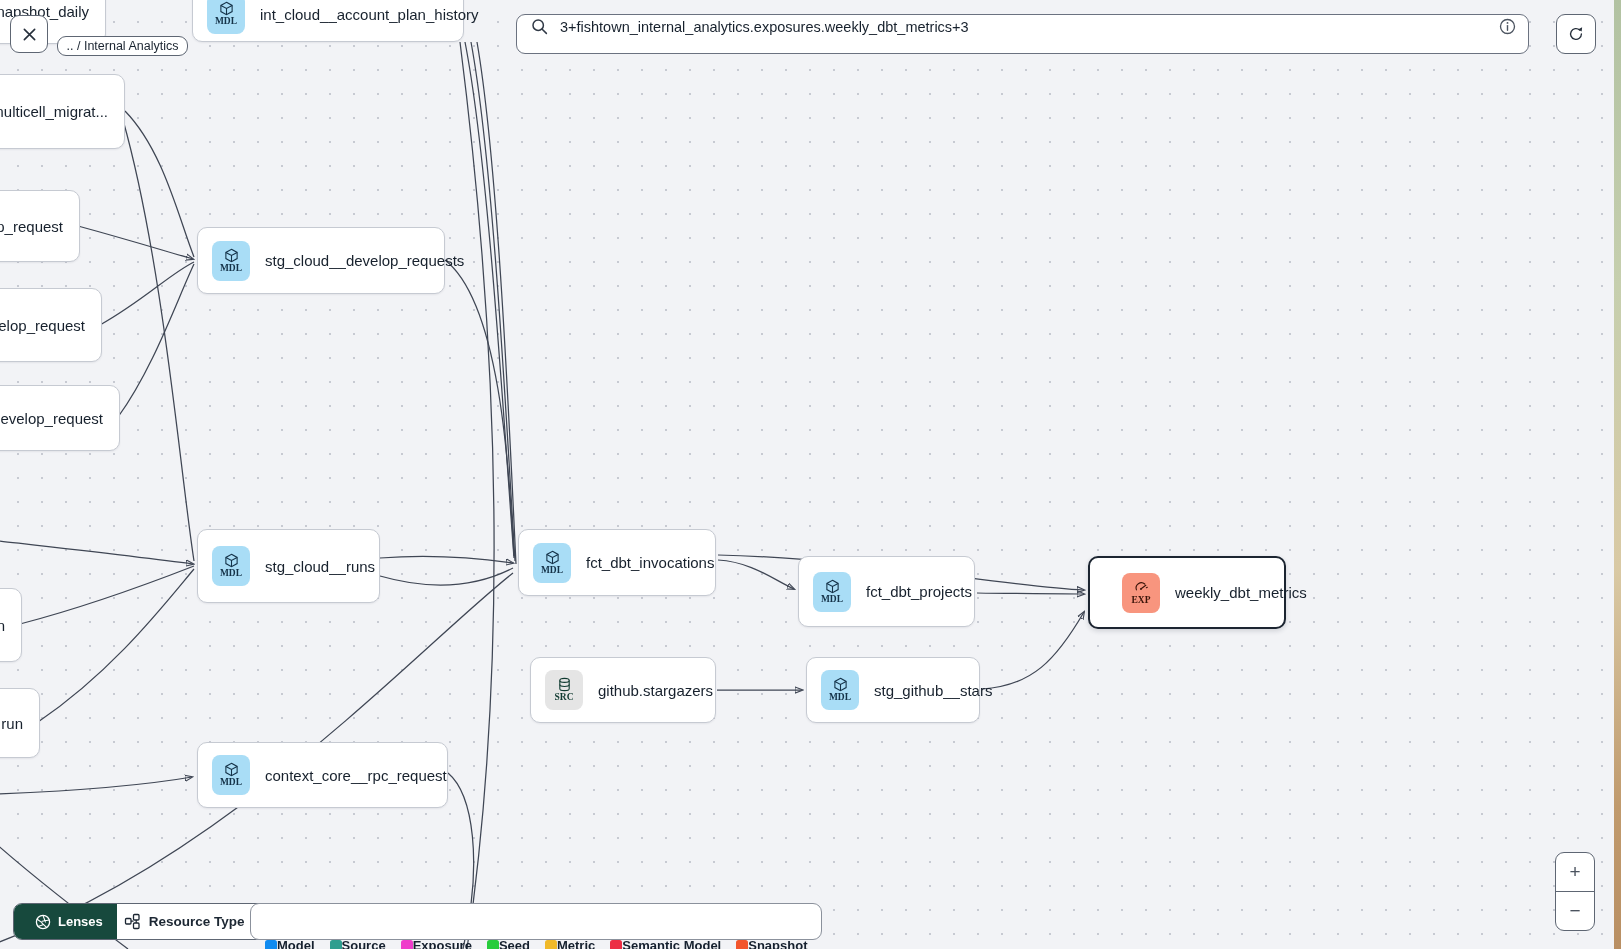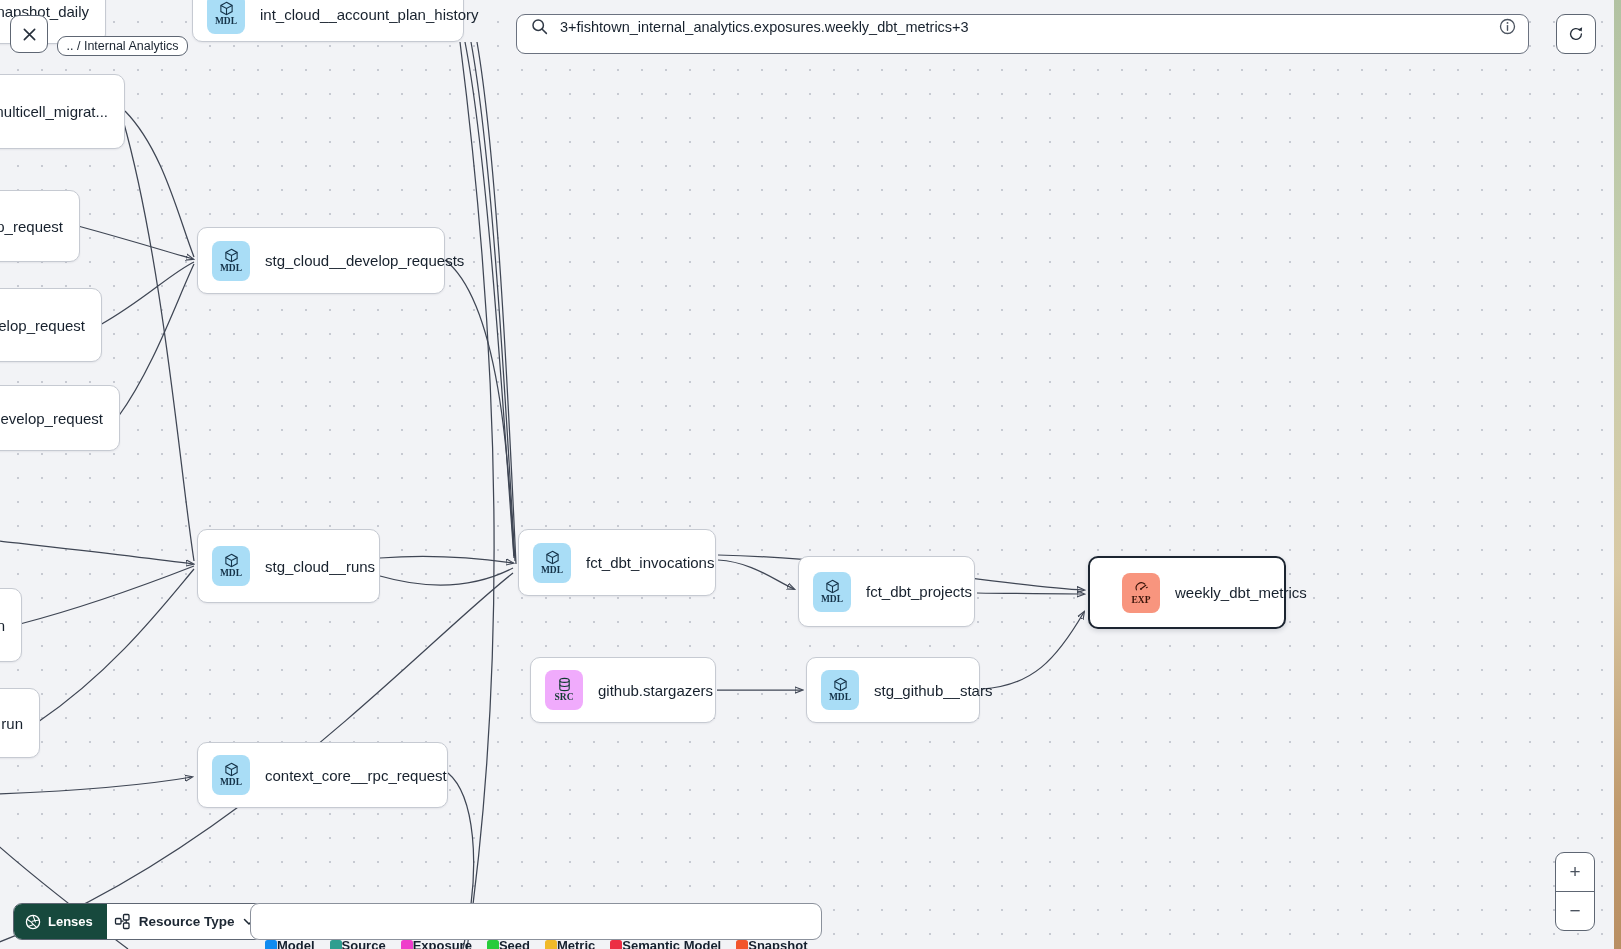--- a/index.html
+++ b/index.html
@@ -15,21 +15,21 @@
   .node{position:absolute;z-index:2;background:#fff;border:1.2px solid #c6cad2;border-radius:10px;
         display:flex;align-items:center;gap:15px;padding:0 14px;box-sizing:border-box;
         font-size:15px;color:#17212d;box-shadow:0 1px 2px rgba(22,32,50,.07);cursor:pointer;}
   .node.selected{border:2px solid #1c2531;box-shadow:0 2px 5px rgba(22,32,50,.16);}
   .node.cut{justify-content:flex-end;padding-right:16px;}
   .badge{width:38px;height:40px;border-radius:8px;flex:0 0 auto;display:flex;flex-direction:column;
          align-items:center;justify-content:center;gap:0;}
   .badge svg{width:15px;height:15px;display:block;}
   .badge .bl{font-family:Liberation Serif, serif;font-size:9.5px;font-weight:bold;line-height:11px;}
   .badge.model{background:#a9ddf6;} .badge.model .bl{color:#153349;}
-  .badge.source{background:#f0abfc;} .badge.source .bl{color:#0f3a30;}
+  .badge.source{background:#e5e5e5;} .badge.source .bl{color:#0f3a30;}
   .badge.exposure{background:#f8957e;margin-left:18px;} .badge.exposure .bl{color:#3c150a;}
   
   .btn{position:absolute;z-index:3;background:#fff;border:1.3px solid #5e6673;border-radius:9px;
        display:flex;align-items:center;justify-content:center;cursor:pointer;box-sizing:border-box;}
   #close-btn{left:10px;top:15px;width:38px;height:38px;}
   #breadcrumb{left:57px;top:16px;width:131px;height:20px;position:absolute;z-index:3;background:#fff;
         border:1.3px solid #5e6673;border-radius:9px;display:flex;align-items:center;justify-content:center;
         font-size:12.5px;color:#1a2430;box-sizing:border-box;margin-top:20px;}
   #search-box{position:absolute;z-index:3;left:516px;top:14px;width:1013px;height:40px;background:#fff;
         border:1.3px solid #6b7280;border-radius:9px;display:flex;align-items:center;box-sizing:border-box;
@@ -38,21 +38,21 @@
         font-size:14.5px;color:#17212d;background:transparent;}
   #refresh-btn{left:1556px;top:14px;width:40px;height:40px;}
   
   #zoom-ctrl{position:absolute;z-index:3;left:1555px;top:852px;width:40px;height:79px;background:#fff;
         border:1.3px solid #5e6673;border-radius:9px;box-sizing:border-box;display:flex;flex-direction:column;}
   #zoom-ctrl .zc{flex:1;display:flex;align-items:center;justify-content:center;font-size:19px;color:#4b535f;cursor:pointer;}
   #zoom-ctrl .zc:first-child{border-bottom:1.3px solid #5e6673;}
   
   #lens-pill{position:absolute;z-index:3;left:13px;top:903px;height:37px;border:1.3px solid #5e6673;
         border-radius:9px;display:flex;overflow:hidden;box-sizing:border-box;background:#fff;}
-  #lenses-btn{background:#17493d;color:#fff;display:flex;align-items:center;gap:7px;padding:0 14px 0 11px;
+  #lenses-btn{background:#17493d;color:#fff;display:flex;align-items:center;gap:7px;padding:0 14px 0 21px;
         font-size:13px;font-weight:bold;cursor:pointer;}
   #restype-btn{background:#fff;display:flex;align-items:center;gap:8px;padding:0 7px;font-size:13.5px;
         font-weight:bold;color:#1c2733;cursor:pointer;}
   #legend{position:absolute;z-index:3;left:250px;top:903px;height:37px;background:#fff;border:1.3px solid #8b919c;
         border-radius:9px;display:flex;align-items:center;padding:0 14px;gap:15px;box-sizing:border-box;}
   .leg-item{display:flex;align-items:center;font-size:13px;font-weight:bold;color:#15202e;margin-top:48px;}
   .leg-sw{width:12px;height:12px;border-radius:2.5px;flex:0 0 auto;}
   
   #edge-strip{position:absolute;z-index:5;right:0;top:0;width:7px;height:949px;
         background:linear-gradient(#b2c2a2 0%,#c6cfae 30%,#d9c9a4 60%,#c09a6d 85%,#b98f63 100%);}

